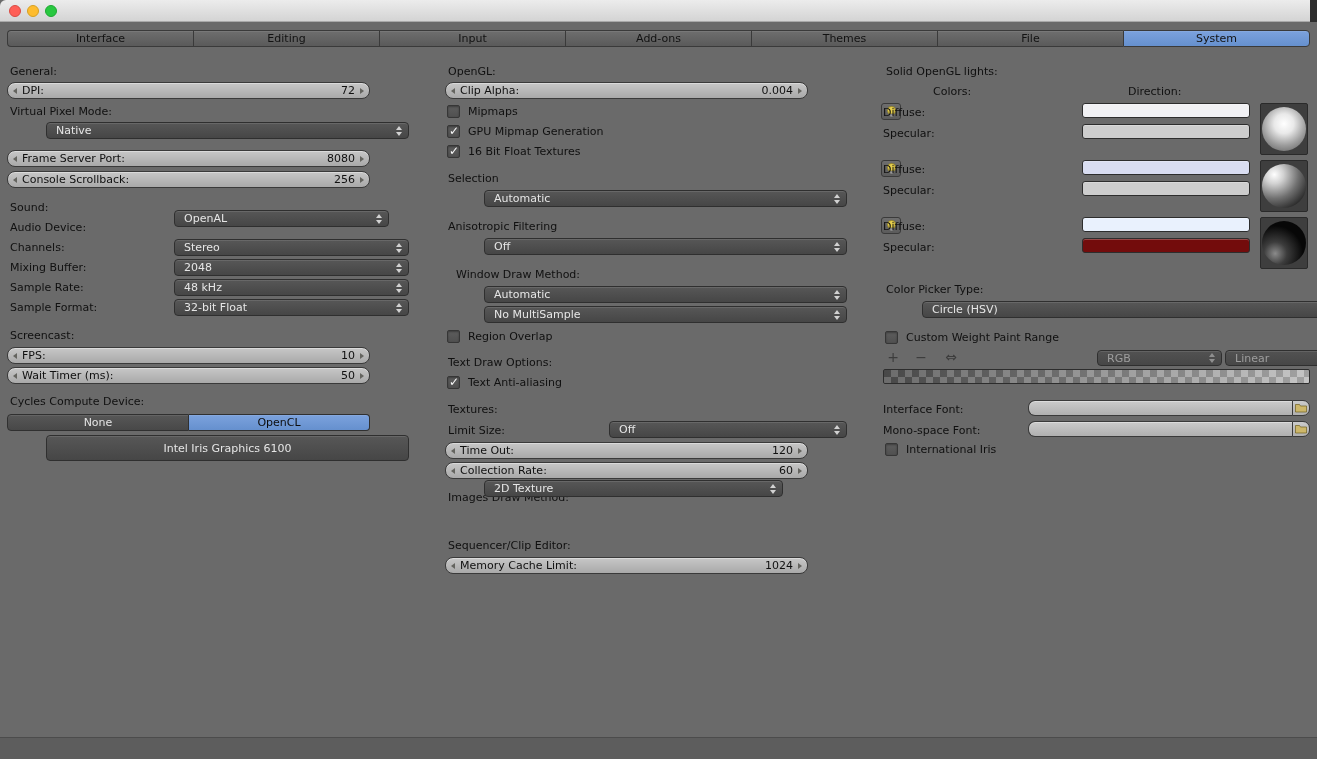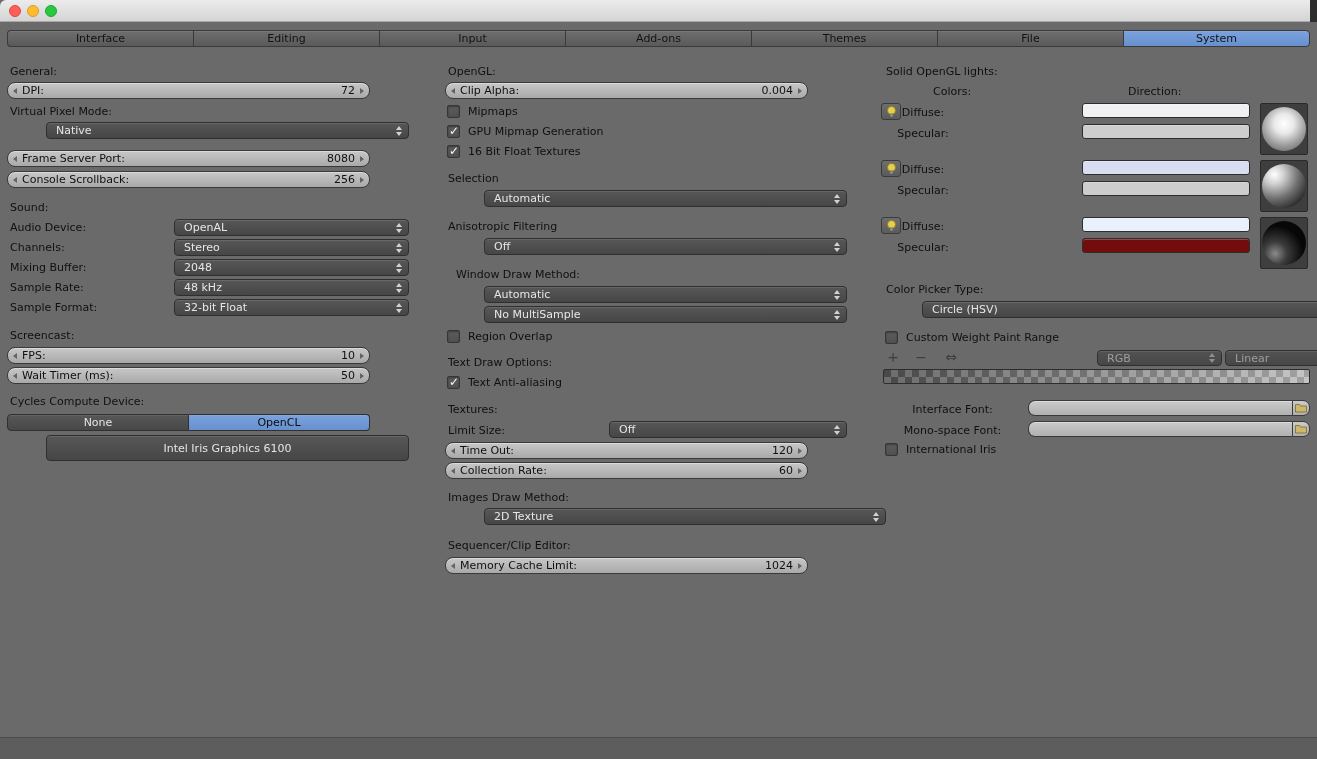--- a/index.html
+++ b/index.html
@@ -26,21 +26,21 @@
   .tab{
     flex:1;height:17px;display:flex;align-items:center;justify-content:center;
     background:linear-gradient(#6e6e6e,#5a5a5a);border:1px solid #3a3a3a;border-right:none;
     color:#121212;box-shadow:inset 0 1px 0 rgba(255,255,255,0.08);cursor:default;
   }
   .tab:first-child{border-radius:4px 0 0 4px}
   .tab:last-child{border-right:1px solid #3a3a3a;border-radius:0 4px 4px 0}
   .tab.active{background:linear-gradient(#7ca2dd,#6590ce)}
   
   .lab{height:13px;line-height:13px;color:#101010;white-space:nowrap}
-  .lab.r{text-align:center}
+  .lab.r{text-align:left}
   
   .slider{
     height:17px;background:linear-gradient(#c7c7c7,#a9a9a9);
     border:1px solid #3a3a3a;border-radius:8px;color:#101010;
     display:flex;align-items:center;justify-content:space-between;padding:0 14px;
     box-shadow:inset 0 1px 0 rgba(255,255,255,0.35);
   }
   .slider .arr{position:absolute;top:50%;transform:translateY(-50%);width:0;height:0;
     border-top:3.5px solid transparent;border-bottom:3.5px solid transparent}
   .slider .arr.l{left:5px;border-right:4.5px solid #64645f}
@@ -154,21 +154,21 @@
 <div class="abs slider" style="left:7px;top:171px;width:363px">
   <span class="arr l"></span>
   <span class="s-label">Console Scrollback:</span>
   <span class="s-value">256</span>
   <span class="arr r"></span>
 </div>
 
 <div class="abs lab" style="left:10px;top:201px">Sound:</div>
 
 <div class="abs lab" style="left:10px;top:221px">Audio Device:</div>
-<div class="abs drop" style="left:135px;top:219px;width:235px">
+<div class="abs drop" style="left:135px;top:210px;width:215px">
   <span>OpenAL</span>
   <span class="dd">
       <i class="up"></i>
       <i class="dn"></i>
     </span>
 </div>
 
 <div class="abs lab" style="left:10px;top:241px">Channels:</div>
 <div class="abs drop" style="left:135px;top:239px;width:235px">
   <span>Stereo</span>
@@ -309,21 +309,21 @@
   <span class="arr r"></span>
 </div>
 <div class="abs slider" style="left:445px;top:462px;width:363px">
   <span class="arr l"></span>
   <span class="s-label">Collection Rate:</span>
   <span class="s-value">60</span>
   <span class="arr r"></span>
 </div>
 
 <div class="abs lab" style="left:448px;top:491px">Images Draw Method:</div>
-<div class="abs drop" style="left:445px;top:508px;width:402px">
+<div class="abs drop" style="left:445px;top:480px;width:299px">
   <span>2D Texture</span>
   <span class="dd">
       <i class="up"></i>
       <i class="dn"></i>
     </span>
 </div>
 
 <div class="abs lab" style="left:448px;top:539px">Sequencer/Clip Editor:</div>
 <div class="abs slider" style="left:445px;top:557px;width:363px">
   <span class="arr l"></span>

